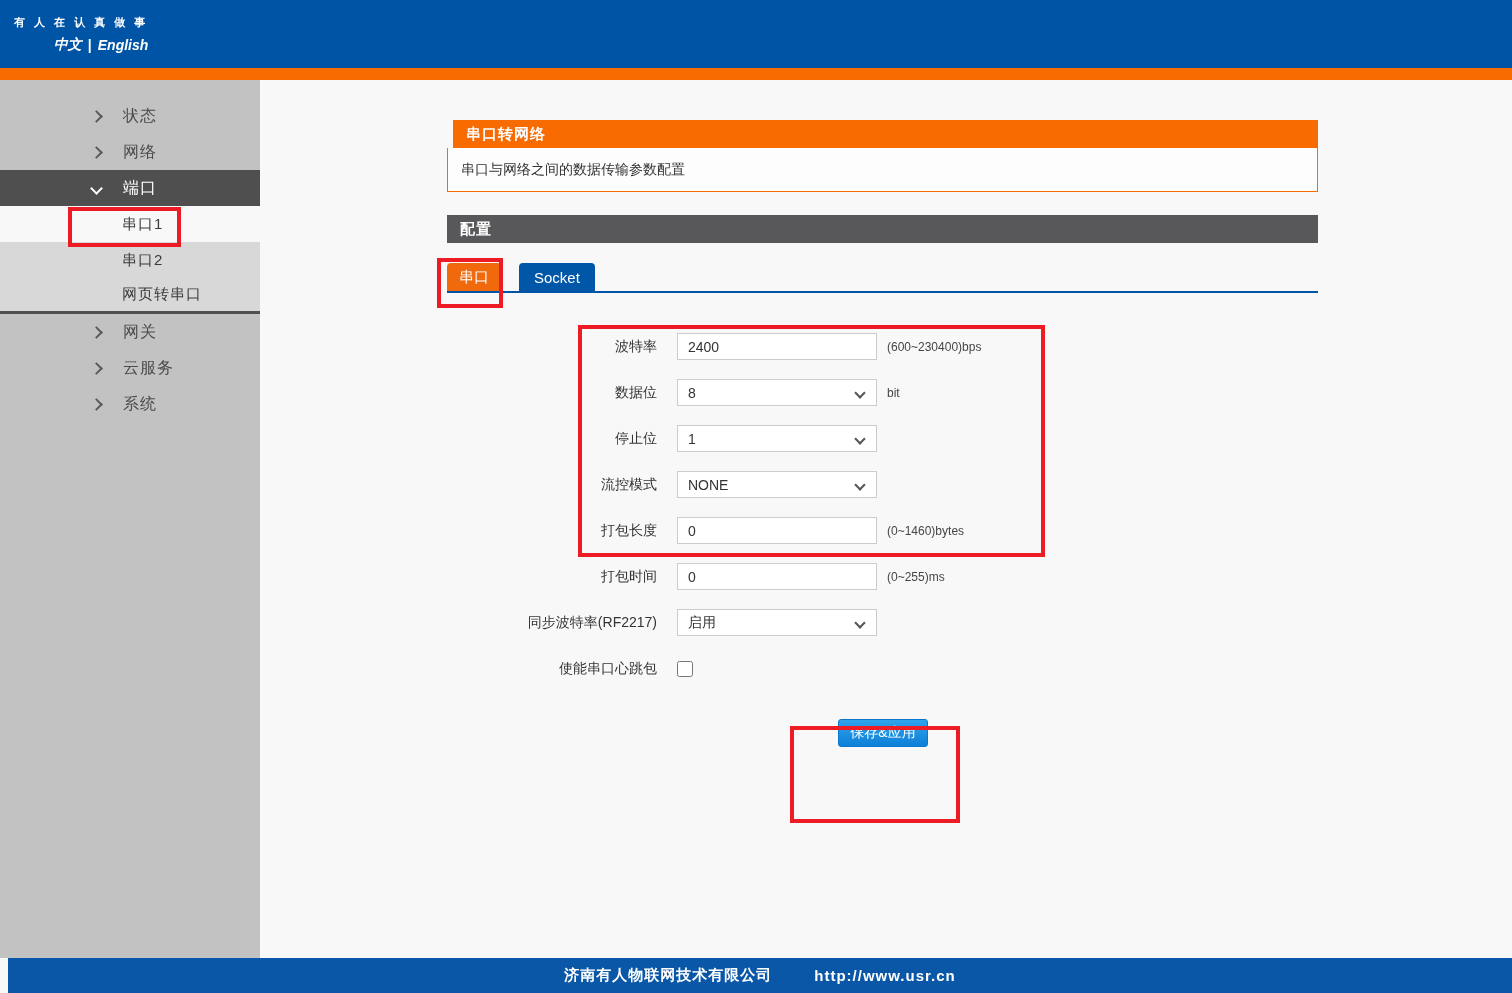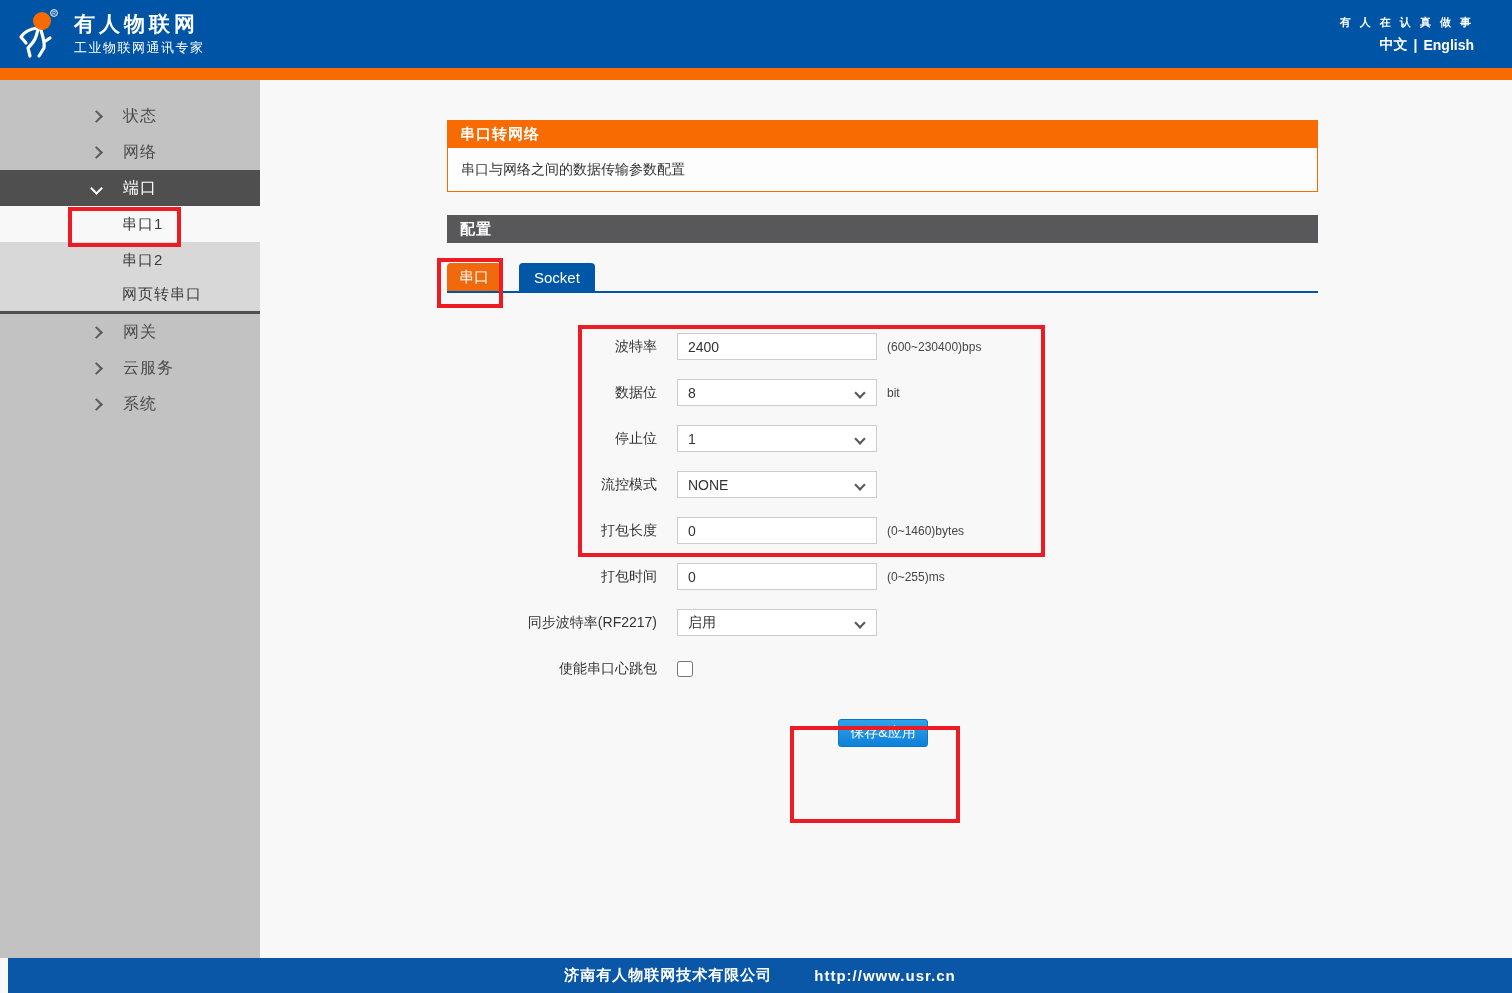--- a/index.html
+++ b/index.html
@@ -8,42 +8,42 @@
   .screen { position:relative; width:1512px; height:993px; overflow:hidden; background:#f8f8f8; }
 
   
   .header { height:68px; background:#0054a6; display:flex; align-items:center; justify-content:space-between; padding:0 38px 0 14px; }
   .brand { display:flex; align-items:center; gap:12px; }
   .brand-name { color:#fff; font-size:21px; font-weight:bold; letter-spacing:4px; line-height:1.25; }
   .brand-tag { color:#fff; font-size:13px; letter-spacing:1.5px; margin-top:2px; }
   .hdr-right { display:flex; flex-direction:column; align-items:flex-end; gap:6px; }
   .slogan { color:#fff; font-size:11px; font-weight:bold; letter-spacing:3px; }
   .langbar { color:#fff; font-size:14px; font-weight:bold; display:flex; gap:6px; align-items:center; }
-  .langbar .lang { cursor:pointer; }
+  .langbar .lang { cursor:pointer;font-style:italic; }
   .orange-stripe { height:12px; background:#f76b00; }
 
   
   .middle { display:flex; height:878px; }
   .sidebar { width:260px; background:#c2c2c2; padding-top:18px; flex:none; }
   .side-item { height:36px; display:flex; align-items:center; padding-left:92px; cursor:pointer; position:relative; }
   .side-item .side-label { font-size:16px; color:#4b4b4b; margin-left:22px; letter-spacing:1px; }
   .side-item.top-active { background:#4f4f4f; }
   .side-item.top-active .side-label { color:#fff; }
   .side-item.sub { background:#d8d8d8; }
   .side-item.sub-selected { background:#f8f8f8; }
   .side-item.sub .side-label, .side-item.sub-selected .side-label { color:#3a3a3a; font-size:15px; margin-left:30px; }
   .side-item.sub-last { border-bottom:3px solid #4f4f4f; }
   .chev { width:9px; height:9px; border-right:2px solid #5a5a5a; border-bottom:2px solid #5a5a5a; flex:none; }
   .chev-right { transform:rotate(-45deg); }
   .chev-down { transform:rotate(45deg); border-color:#fff; }
 
   .content { flex:1; position:relative; background:#f8f8f8; }
   .content-col { margin-left:187px; width:871px; padding-top:40px; }
 
-  .panel-title { height:28px; background:#f76b00; color:#fff; font-size:15px; font-weight:bold; display:flex; align-items:center; padding-left:13px; letter-spacing:1px; }
+  .panel-title { height:28px; background:#f76b00; color:#fff; font-size:15px; font-weight:bold; display:flex; align-items:center; padding-left:13px; letter-spacing:1px;margin-left:6px; }
   .panel-desc { height:44px; background:#fdfdfd; border:1px solid #f76b00; border-top:none; display:flex; align-items:center; padding-left:13px; font-size:14px; color:#333; }
   .section-bar { margin-top:23px; height:28px; background:#58585a; color:#fff; font-size:15px; font-weight:bold; display:flex; align-items:center; padding-left:13px; letter-spacing:1px; }
 
   .tabs { margin-top:20px; display:flex; gap:18px; border-bottom:2px solid #0054a6; }
   .tab { height:28px; padding:0 12px; display:flex; align-items:center; color:#fff; font-size:15px; border-radius:4px 4px 0 0; cursor:pointer; }
   .tab-active { background:#f0690d; }
   .tab-inactive { background:#0057a8; padding:0 15px; }
 
   
   .form { margin-top:40px; }
@@ -70,32 +70,20 @@
   .anno-tab { left:437px; top:258px; width:66px; height:50px; }
   .anno-form { left:578px; top:325px; width:467px; height:232px; }
   .anno-save { left:790px; top:726px; width:170px; height:97px; }
 </style>
 </head>
 <body>
 
 <div class="screen">
 
   <div class="header">
-    <div class="brand">
-      <svg width="48" height="52" viewBox="0 0 48 52">
-        <path d="M23 20 C16 21 11 23 7 29 M7 29 L12 35 M24 21 C22 30 21 33 14 40 M14 40 L16 48 M27 22 C29 30 31 34 30 40 L25 48 M30 34 L36 30" stroke="#ffffff" stroke-width="3.2" fill="none" stroke-linecap="round" stroke-linejoin="round"></path>
-        <circle cx="28" cy="13" r="9" fill="#f76b00"></circle>
-        <circle cx="40" cy="5" r="3.4" fill="none" stroke="#ffffff" stroke-width="1"></circle>
-        <text x="40" y="7" text-anchor="middle" font-size="5" fill="#ffffff">R</text>
-      </svg>
-      <div>
-        <div class="brand-name">有人物联网</div>
-        <div class="brand-tag">工业物联网通讯专家</div>
-      </div>
-    </div>
     <div class="hdr-right">
       <div class="slogan">有 人 在 认 真 做 事</div>
       <div class="langbar">
         <span class="lang">中文</span>
         <span>|</span>
         <span class="lang">English</span>
       </div>
     </div>
   </div>
   <div class="orange-stripe"></div>

